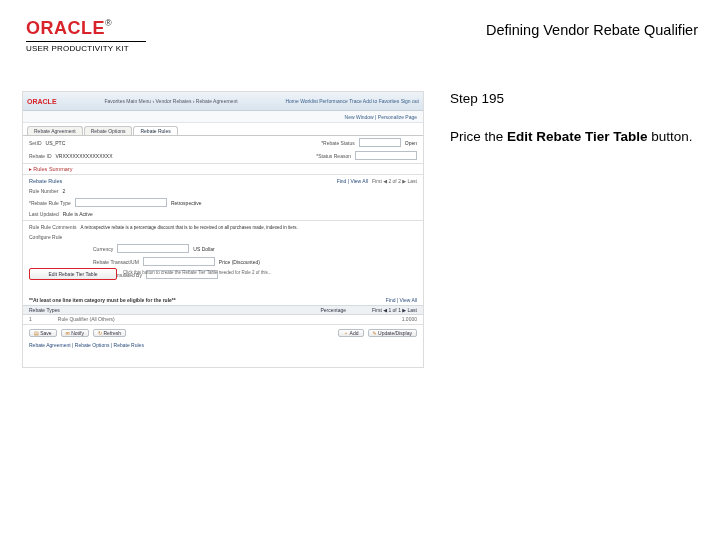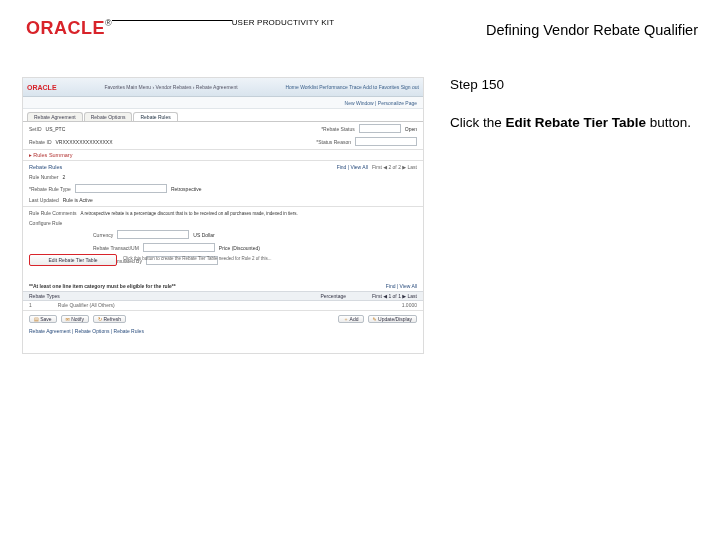--- a/index.html
+++ b/index.html
@@ -12,21 +12,21 @@
     color: #000;
     font-size: 13px;
     position: relative;
   }
   .topbar {
     display: flex;
     align-items: flex-start;
     justify-content: space-between;
     padding: 18px 22px 6px 26px;
   }
-  .logo-block { display: flex; flex-direction: row; }
+  .logo-block { display: flex; flex-direction: column; }
   .oracle-logo {
     font-size: 18px; font-weight: bold; color: #d8232a; letter-spacing: 0.5px;
   }
   .oracle-tm { font-size: 9px; vertical-align: top; color:#333; }
   .logo-rule { border:0; border-top:1px solid #000; margin:2px 0 2px 0; width:120px; }
   .kit-line { font-size:8px; letter-spacing:0.2px; color:#000; }
   .doc-title { font-size:14.5px; color:#000; margin-top:4px; }
   .content {
     display:flex; align-items:flex-start; padding: 32px 22px 0 22px;
   }
@@ -192,18 +192,18 @@
       <span class="mini-btn"><span class="ic">✉</span> <span>Notify</span></span>
       <span class="mini-btn"><span class="ic">↻</span> <span>Refresh</span></span>
       <span style="flex:1"></span>
       <span class="mini-btn"><span class="ic">＋</span> <span>Add</span></span>
       <span class="mini-btn"><span class="ic">✎</span> <span>Update/Display</span></span>
     </div>
     <div class="row" style="color:#2a4d7d">Rebate Agreement | Rebate Options | Rebate Rules</div>
   </div>
 
   <div class="sidetext">
-    <div class="step">Step 150</div>
+    <div class="step">Step 195</div>
     <div class="instruction">
-      <span>Click the </span><b>Edit Rebate Tier Table</b><span> button.</span>
+      <span>Price the </span><b>Edit Rebate Tier Table</b><span> button.</span>
     </div>
   </div>
 </div>
 
 </body></html>

